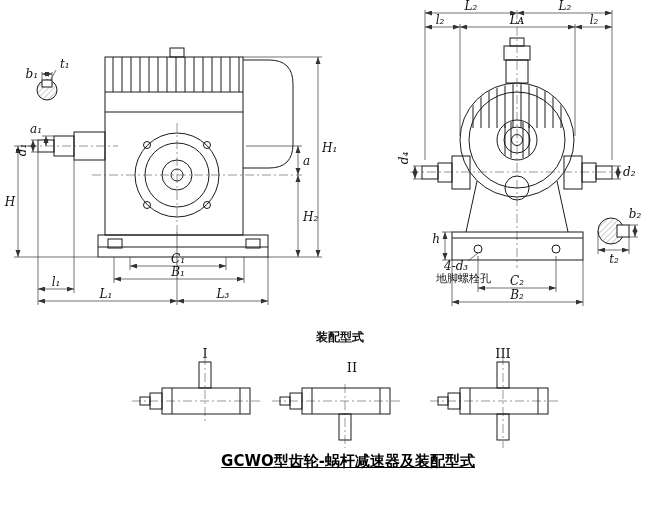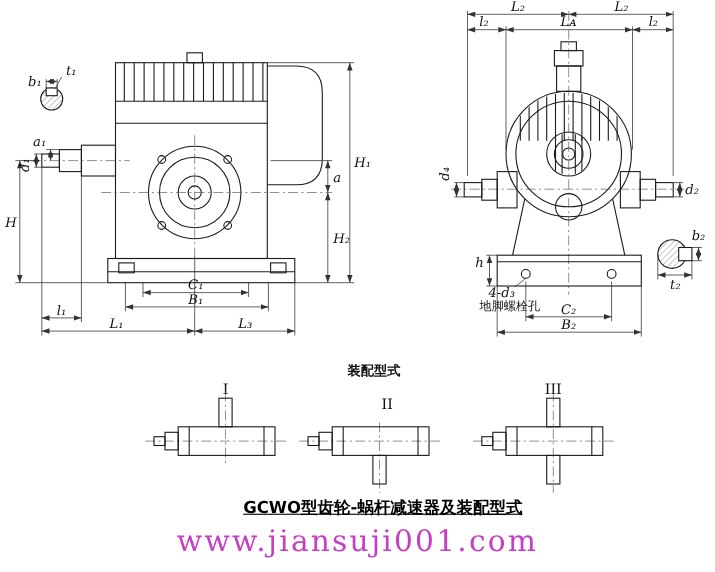--- a/index.html
+++ b/index.html
@@ -264,14 +264,13 @@
     <line class="o" x1="470" y1="388" x2="470" y2="414"></line>
         <line class="o" x1="538" y1="388" x2="538" y2="414"></line>
     <rect class="o" x="448" y="393" width="12" height="16"></rect>
     <rect class="o" x="438" y="397" width="10" height="8"></rect>
     <rect class="o" x="497" y="362" width="12" height="26"></rect>
     <rect class="o" x="497" y="414" width="12" height="26"></rect>
   </g>
 </svg>
 
 <div class="caption">GCWO型齿轮-蜗杆减速器及装配型式</div>
-<div class="watermark">www.jiansuji001.com</div>
 </div>
 
 </body></html>

